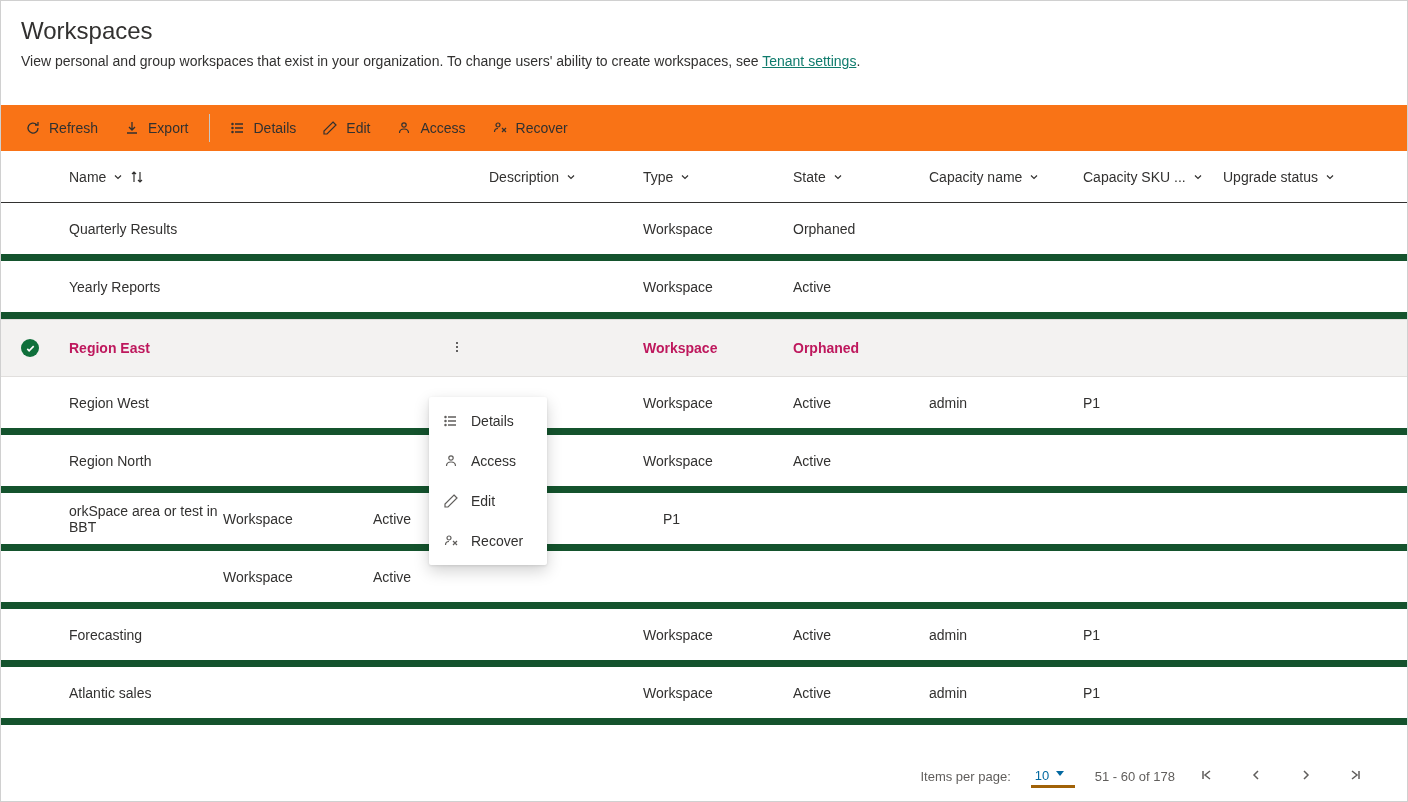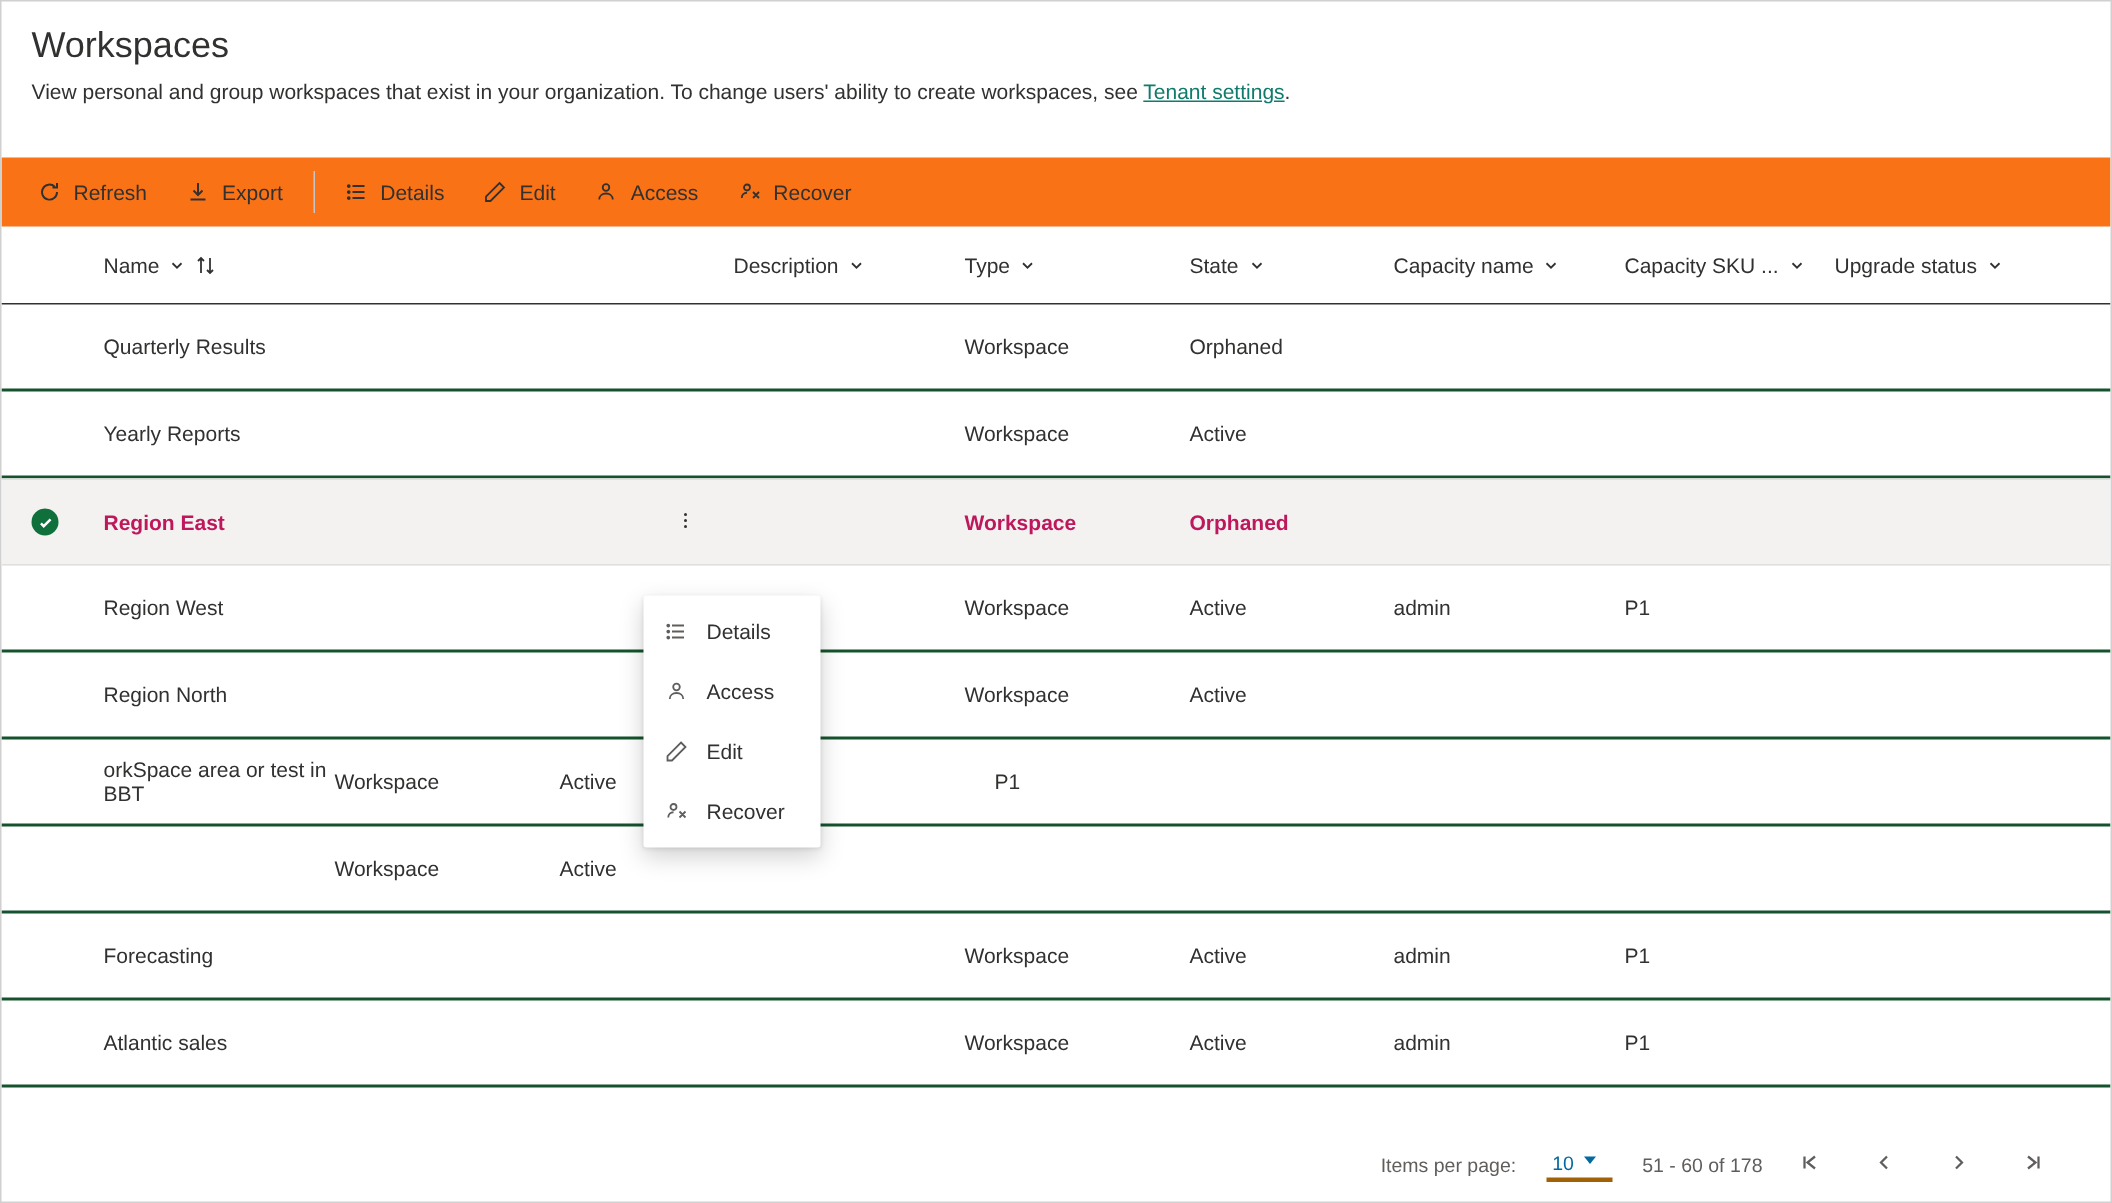--- a/index.html
+++ b/index.html
@@ -90,21 +90,21 @@
   }
   .chev-icon {
     width: 12px; height: 12px;
     display: inline-flex;
   }
   .sort-icon { width: 14px; height: 14px; display:inline-flex; }
   .tbody .row {
     display: flex;
     align-items: center;
     min-height: 58px;
-    border-bottom: 2px solid #14532d;
+    border-bottom: 7px solid #14532d;
     padding: 0 10px;
     position: relative;
   }
   .row.selected {
     background: #f3f2f1;
     border-top: 1px solid #e1dfdd;
     border-bottom: 1px solid #e1dfdd;
     font-weight: 600;
   }
   .row .cell { font-size: 14px; color:#323130; }

